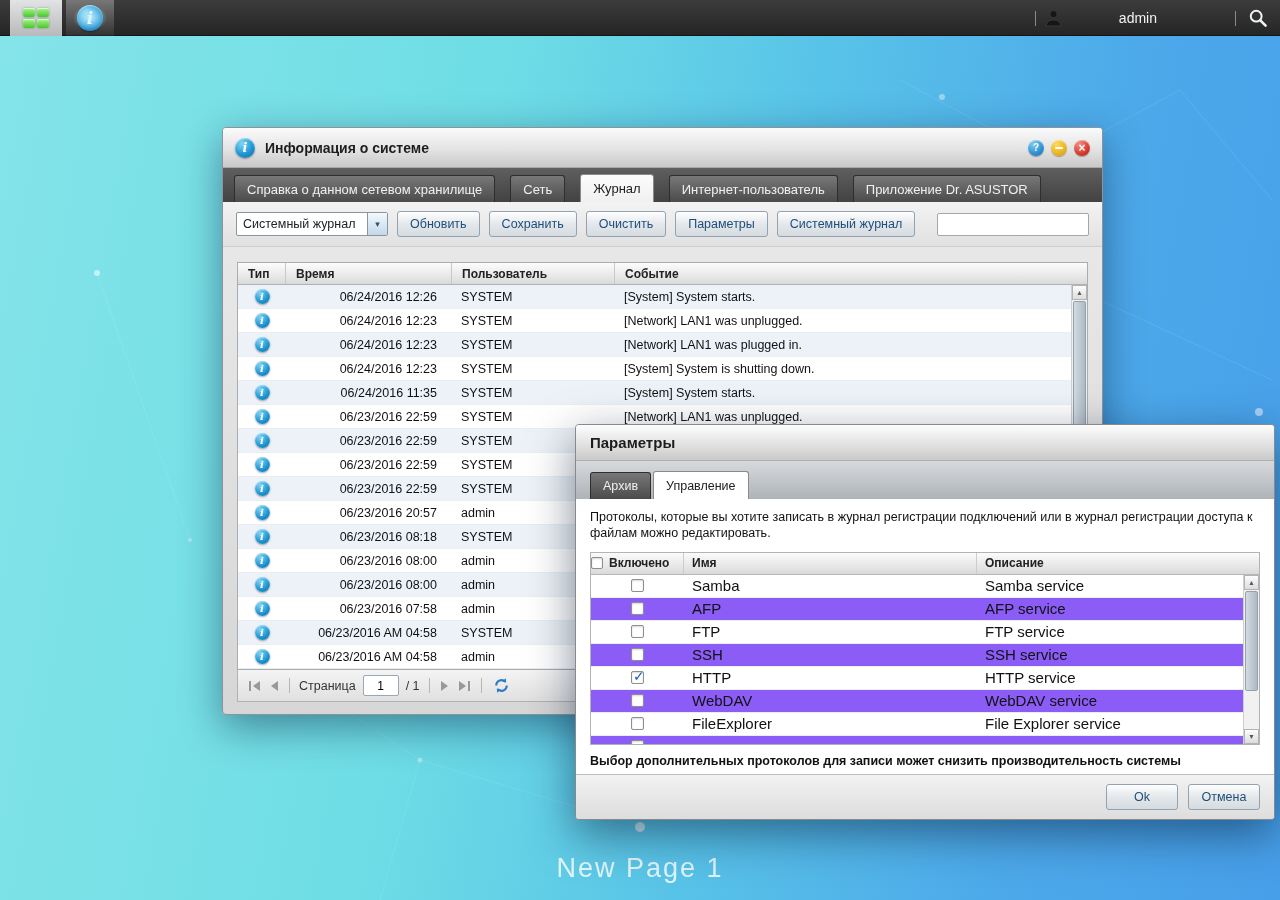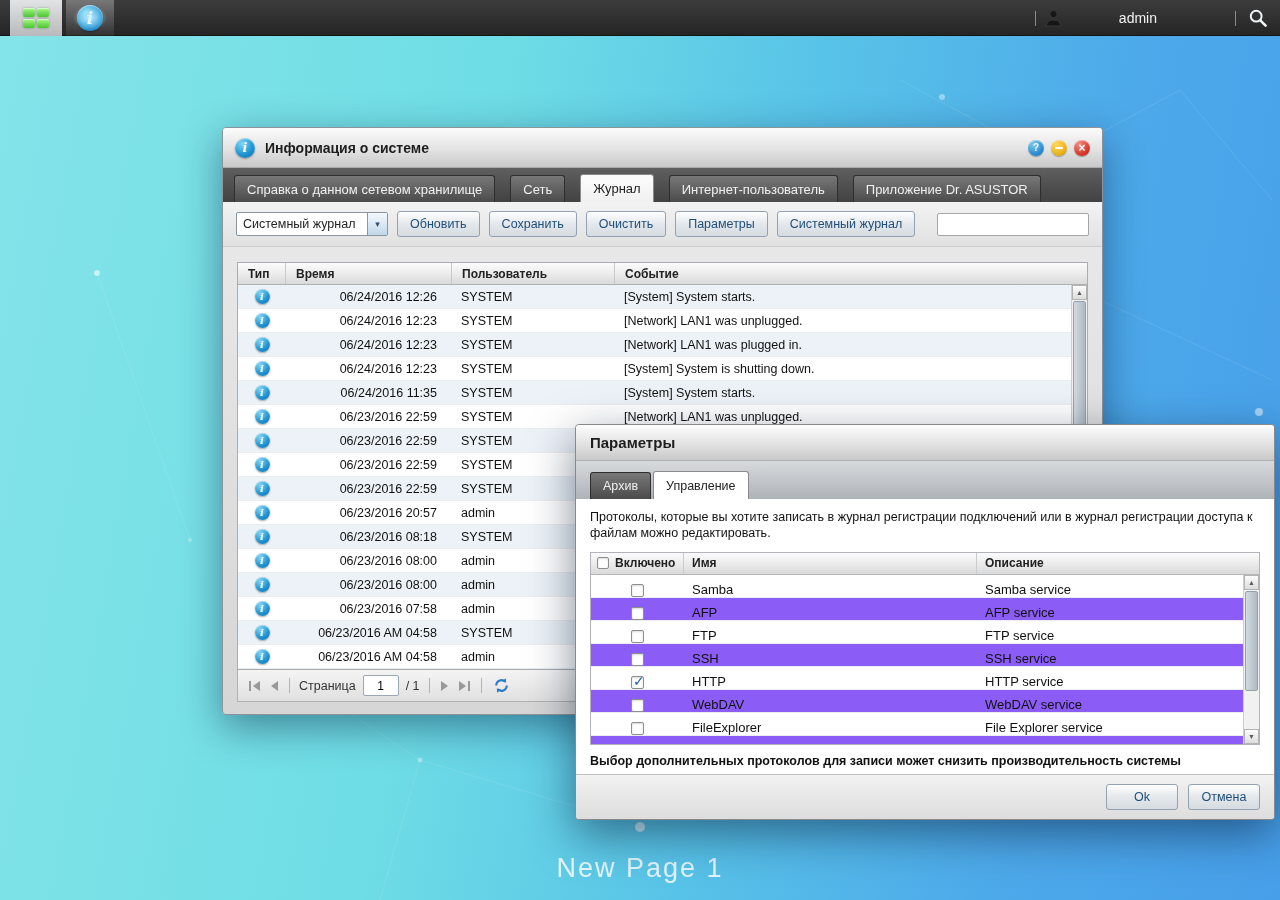--- a/index.html
+++ b/index.html
@@ -201,25 +201,25 @@
   .dlg-tabstrip .tab.active { background:#fff; height:28px; }
   .dlg-content { height:277px; background:#fff; padding:10px 14px 0; }
   .dlg-desc { font-size:12.5px; color:#111; line-height:1.3; }
   .dlg-grid { margin-top:10px; border:1px solid #b0b4b8; }
   .dlg-grid-header {
     display:flex; height:22px; font-size:12px; font-weight:bold; color:#222;
     background:linear-gradient(180deg,#fbfbfb,#e8e8e8 60%,#dadada); border-bottom:1px solid #b4b8bb;
   }
   .dh { display:flex; align-items:center; border-right:1px solid #c9cdd0; }
   .dh:last-child { border-right:none; }
-  .dcol-en { width:93px; flex:none; gap:6px; padding-left:6px; }
+  .dcol-en { width:93px; flex:none; gap:6px; }
   .dcol-name { width:293px; flex:none; padding-left:8px; }
   .dcol-desc { flex:1; min-width:0; padding-left:8px; }
   .dlg-body { position:relative; height:169px; overflow:hidden; background:#fff; }
-  .drow { display:flex; height:23px; align-items:flex-end; font-size:13px; color:#111; border-bottom:1px solid #eaeef1; cursor:pointer; }
+  .drow { display:flex; height:23px; align-items:center; font-size:15px; color:#111; border-bottom:1px solid #eaeef1; cursor:pointer; }
   .drow.r-odd { background:#8b5cf6; }
   .dcell-en { width:93px; flex:none; display:flex; justify-content:center; }
   .dcell-name { width:293px; flex:none; padding-left:8px; }
   .dcell-desc { flex:1; padding-left:8px; }
   .dlg-warning { margin-top:9px; font-size:12.5px; font-weight:bold; color:#111; }
   .dlg-footer {
     position:absolute; left:0; right:0; bottom:0; height:45px;
     background:linear-gradient(180deg,#f2f2f2,#dddddd); border-top:1px solid #c0c0c0;
     display:flex; align-items:center; justify-content:flex-end; gap:10px; padding:0 14px;
   }

